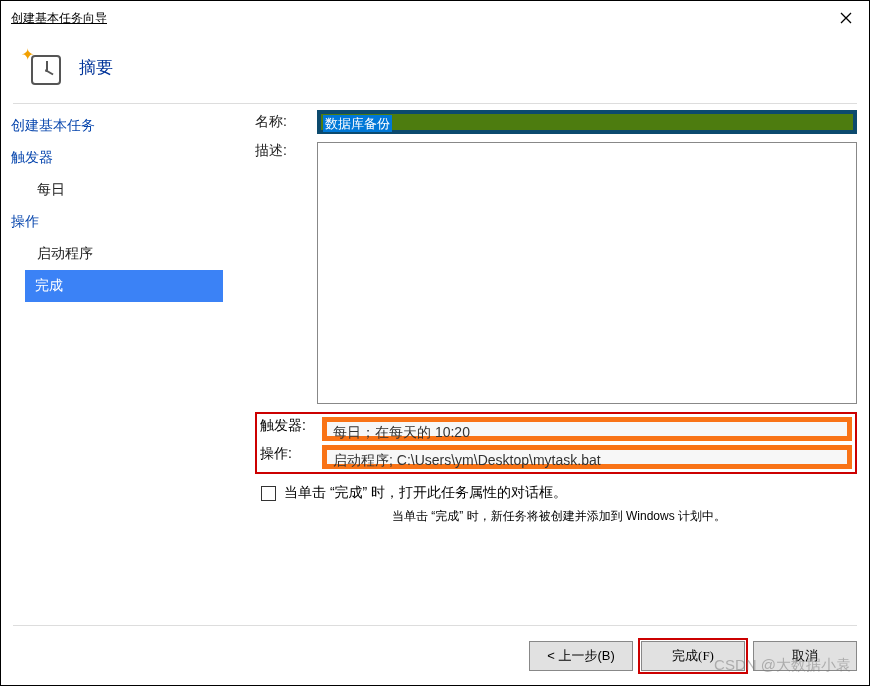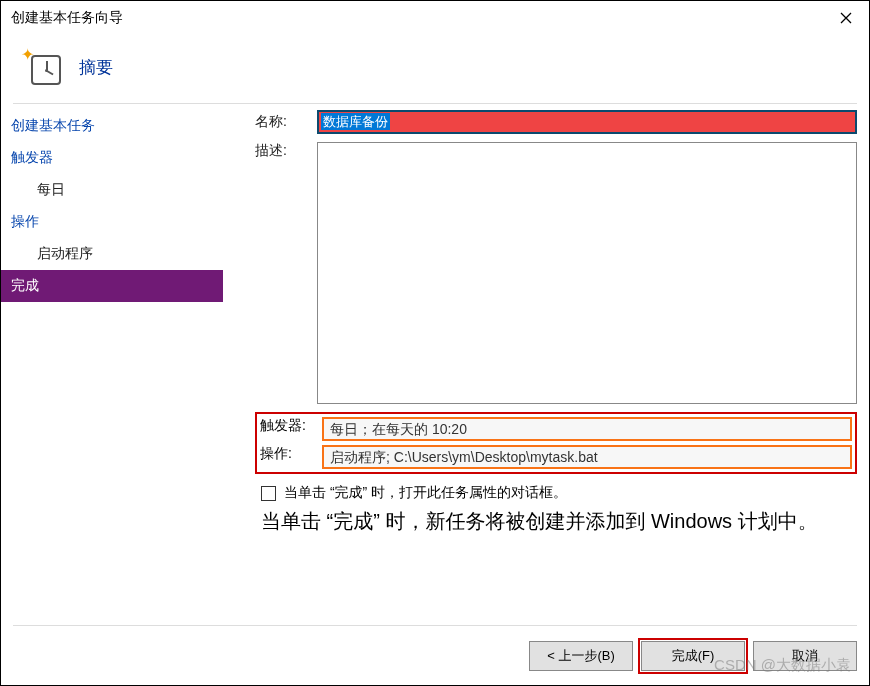--- a/index.html
+++ b/index.html
@@ -1,52 +1,52 @@
 <!DOCTYPE html>
 <html><head>
 <meta charset="utf-8">
 <style>
   * { box-sizing: border-box; font-family: "Microsoft YaHei", "Segoe UI", sans-serif; }
   body { margin:0; background:#fff; }
   .window { width:870px; height:686px; border:1px solid #000; background:#fff; position:relative; display:flex; flex-direction:column; }
-  .titlebar { height:34px; display:flex; align-items:center; justify-content:space-between; padding:0 0 0 10px; font-size:14px; }
+  .titlebar { height:34px; display:flex; align-items:center; justify-content:space-between; padding:0 0 0 10px; font-size:12px;text-decoration:underline; }
   .close-x { width:46px; height:34px; display:flex; align-items:center; justify-content:center; font-size:15px; cursor:pointer; }
   .header { display:flex; align-items:center; padding:14px 0 18px 24px; }
   .header-icon { width:36px; height:36px; position:relative; margin-right:18px; }
   .clock-face { width:30px; height:30px; border:2px solid #555; border-radius:4px; background:#fff; position:absolute; right:0; bottom:0; display:flex; align-items:center; justify-content:center;}
   .clock-hand { width:2px; height:9px; background:#555; position:absolute; top:4px; left:50%; transform-origin:bottom; }
   .clock-hand.h2 { transform:rotate(120deg); height:7px; top:7px;}
   .clock-dot { width:3px; height:3px; background:#555; border-radius:50%; }
   .star { position:absolute; top:-4px; left:-4px; color:#f2a000; font-size:16px; }
   .header-title { font-size:17px; color:#003399; }
   .hr { height:1px; background:#ddd; margin:0 12px 0 12px; }
   .body { display:flex; flex:1; overflow:hidden;gap:24px; }
   .sidebar { width:222px; padding-top:6px; }
   .nav-item { font-size:14px; color:#0645ad; padding:7px 10px; cursor:pointer; }
   .nav-item.sub { padding-left:36px; }
   .nav-item.plain { color:#222; cursor:default; }
-  .nav-item.selected { background:#701a75; color:#fff; }
+  .nav-item.selected { background:#3b82f6; color:#fff;margin-left:24px; }
   .content { flex:1; padding:6px 12px 0 8px; display:flex; flex-direction:column; }
   .row { display:flex; align-items:center; margin-bottom:8px; }
   .lbl { width:62px; font-size:14px; color:#222; text-align:left; }
-  .txt-input { flex:1; height:24px; border:2px solid #0c4a6e; background:#ef4444; font-size:13px; padding:1px 2px; }
+  .txt-input { flex:1; height:24px; border:4px solid #0c4a6e; background:#4d7c0f; font-size:13px; padding:1px 2px; }
   .txt-input .sel { background:#0078d7; color:#fff; padding:1px 2px; }
   .desc { flex:1; height:262px; border:1px solid #888; background:#fff; resize:none; font-size:13px; }
   .row.align-top { align-items:flex-start; }
   .summary-group { border:2px solid #c00; padding:3px 3px; margin-bottom:10px; }
   .summary-row { display:flex; margin-bottom:4px; }
   .summary-row:last-child { margin-bottom:0; }
   .sum-lbl { width:62px; font-size:14px; }
-  .sum-val { flex:1; height:24px; border:2px solid #f97316; background:#f7f7f7; font-size:14px; padding:2px 6px; color:#333; }
+  .sum-val { flex:1; height:24px; border:5px solid #f97316; background:#f7f7f7; font-size:14px; padding:2px 6px; color:#333; }
   .check-row { display:flex; align-items:center; font-size:14px; margin-bottom:6px; padding-left:6px;}
   .chk { width:15px; height:15px; border:1px solid #333; margin-right:8px; }
-  .info { font-size:20px; padding-left:6px; }
+  .info { font-size:12px; padding-left:6px;text-align:center; }
   .footer { height:60px; border-top:1px solid #ddd; margin:8px 12px 0 12px; display:flex; align-items:center; justify-content:flex-end; position:relative; }
   .btn { min-width:104px; height:30px; border:1px solid #888; background:#e1e1e1; font-size:13px; padding:0 12px; margin-left:8px; cursor:pointer; display:flex; align-items:center; justify-content:center; }
-  .btn.hl { outline:2px solid #c00; outline-offset:1px; }
+  .btn.hl { outline:2px solid #c00; outline-offset:1px;font-family:Liberation Serif, serif; }
   .watermark { position:absolute; right:18px; bottom:10px; font-size:15px; color:rgba(120,120,120,0.5); letter-spacing:0; pointer-events:none; font-weight:300;}
 </style>
 </head>
 <body>
 
 <div class="window">
 
   <div class="titlebar">
     <span>创建基本任务向导</span>
     <div class="close-x">

